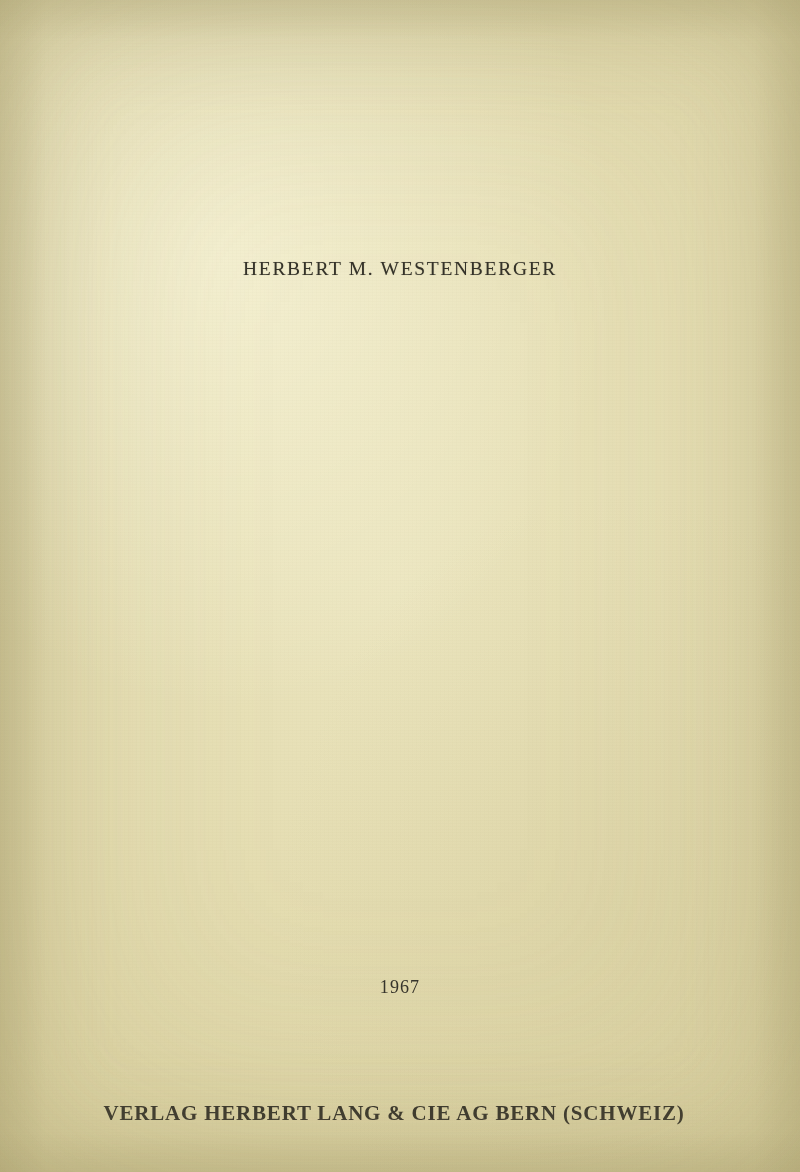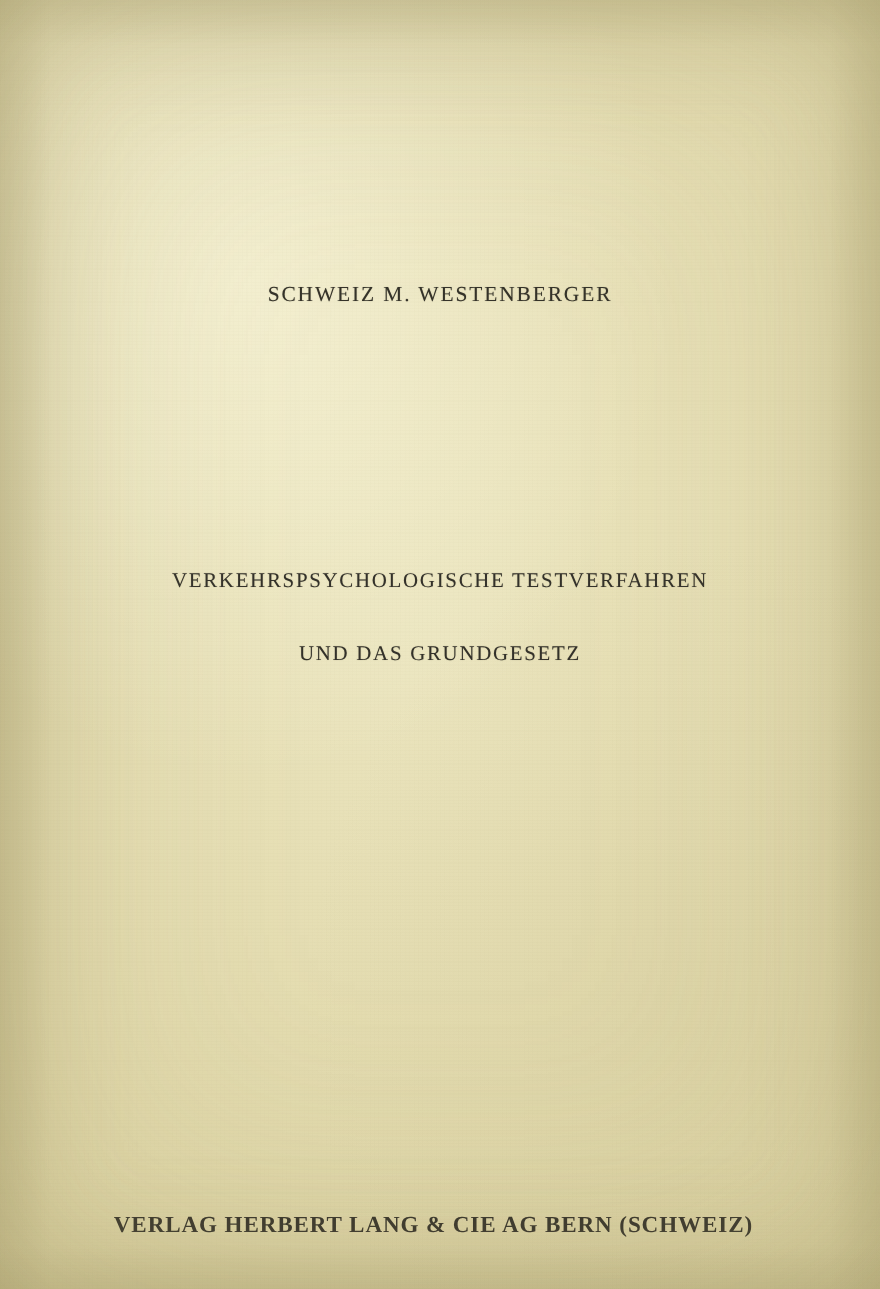--- a/index.html
+++ b/index.html
@@ -128,27 +128,24 @@
     background: linear-gradient(0deg, rgba(150,140,92,0.18), rgba(150,140,92,0));
   }
 </style>
 </head>
 <body>
 
 <div class="page">
   <div class="grain"></div>
 
   <div class="content">
-    <div class="author">SCHWEIZ M. WESTENBERGER</div>
+    <div class="author">HERBERT M. WESTENBERGER</div>
 
-    <div class="title-block">
-      <div class="title-line-1">VERKEHRSPSYCHOLOGISCHE TESTVERFAHREN</div>
-      <div class="title-line-2">UND DAS GRUNDGESETZ</div>
-    </div>
 
+    <div class="year">1967</div>
 
     <div class="publisher">VERLAG HERBERT LANG &amp; CIE AG BERN (SCHWEIZ)</div>
   </div>
 
   <div class="edge-shade-left"></div>
   <div class="edge-shade-right"></div>
   <div class="edge-shade-top"></div>
   <div class="edge-shade-bottom"></div>
   <div class="vignette"></div>
 </div>

